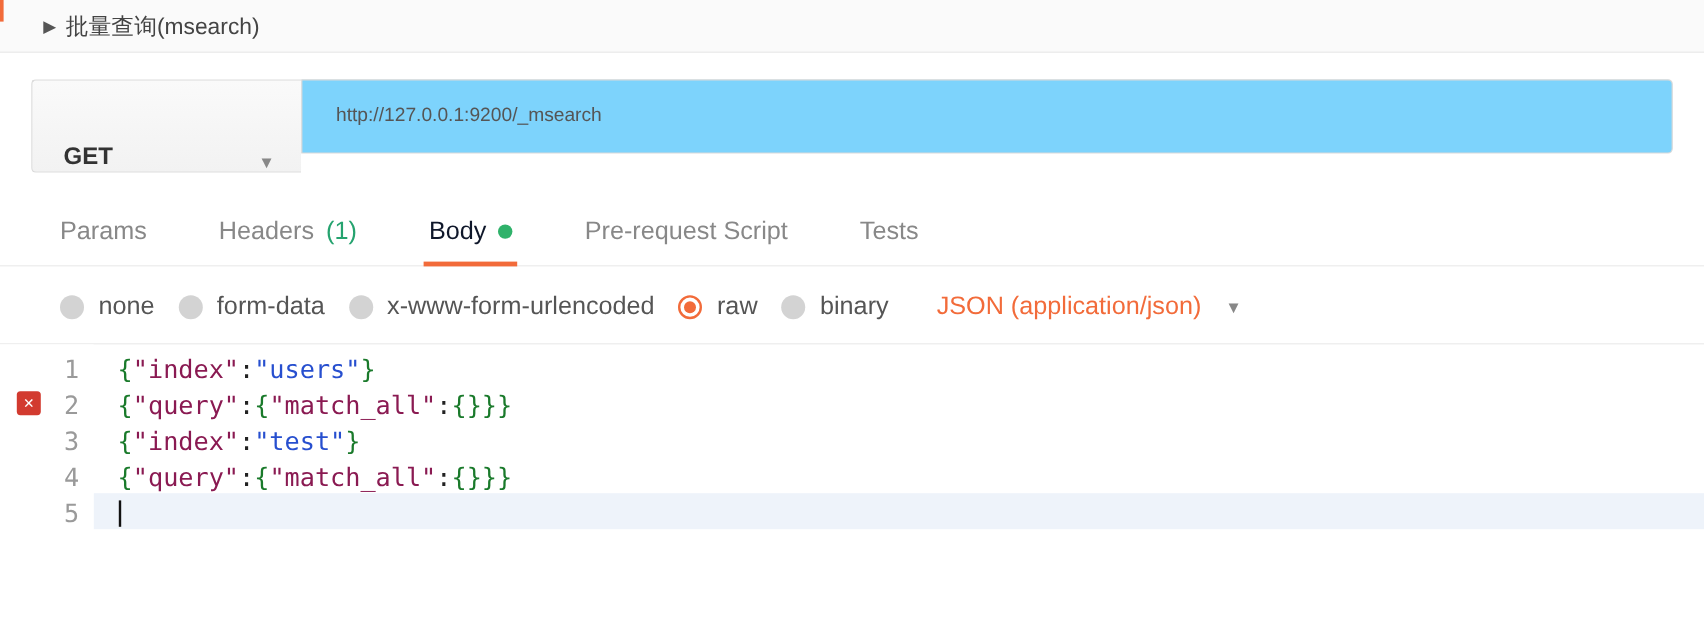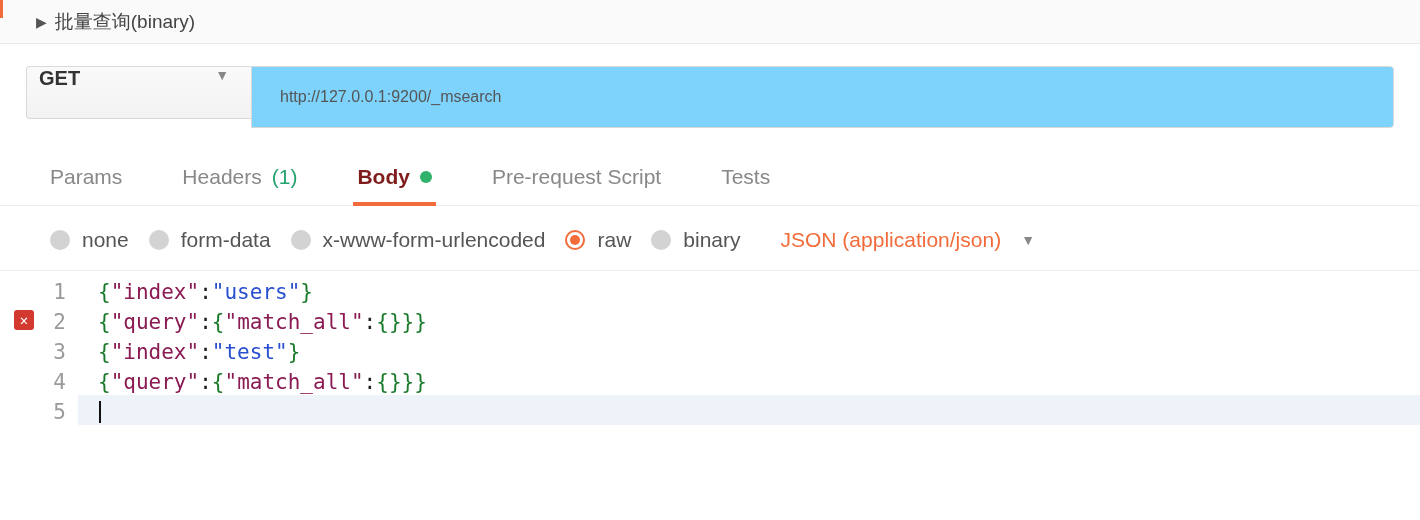--- a/index.html
+++ b/index.html
@@ -35,32 +35,32 @@
     font-size: 14px;
     color: #555;
   }
   .req-row {
     display: flex;
     align-items: stretch;
     padding: 22px 26px 22px 26px;
   }
   .method-select {
     display: flex;
-    align-items: flex-start;
+    align-items: flex-end;
     justify-content: space-between;
     width: 225px;
     border: 1px solid #d9d9d9;
     border-right: none;
     border-radius: 4px 0 0 4px;
     background: linear-gradient(#fafafa,#f2f2f2);
-    padding: 0 22px 0 12px;
+    padding: 0 22px 0 26px;
     font-weight: 600;
     font-size: 20px;
     color: #333;
-    height: 53px;
+    height: 78px;
     cursor: pointer;
   }
   .chevr { color: #888; font-size: 14px; }
   .url-input {
     flex: 1;
     border: 1px solid #d9d9d9;
     border-radius: 0 4px 4px 0;
     background: #7dd3fc;
     padding: 0 28px;
     font-size: 16px;
@@ -79,21 +79,21 @@
   .tab {
     position: relative;
     padding: 0 2px 16px 2px;
     color: #888;
     font-size: 21px;
     cursor: pointer;
     display: flex;
     align-items: center;
     gap: 10px;
   }
-  .tab.active { color: #7f1d1d; font-weight: 700; }
+  .tab.active { color: #0f172a; font-weight: 400; }
   .tab.active::after {
     content: "";
     position: absolute;
     left: -2px; right: -2px; bottom: -1px;
     height: 4px;
     background: #f26b3a;
   }
   .badge-count { color: #25a36f; font-weight: 500; }
   .dot-green {
     width: 12px; height: 12px; border-radius: 50%; background: #2fb26a;
@@ -170,21 +170,21 @@
   }
 </style>
 </head>
 <body>
 
 <div class="root">
   <div class="accent-strip"></div>
 
   <div class="section-header">
     <span class="tri">▶</span>
-    <span>批量查询(binary)</span>
+    <span>批量查询(msearch)</span>
   </div>
 
   <div class="req-row">
     <div class="method-select">
       <span>GET</span>
       <span class="chevr">▼</span>
     </div>
     <input class="url-input" type="text" value="http://127.0.0.1:9200/_msearch" style="">
   </div>
 

